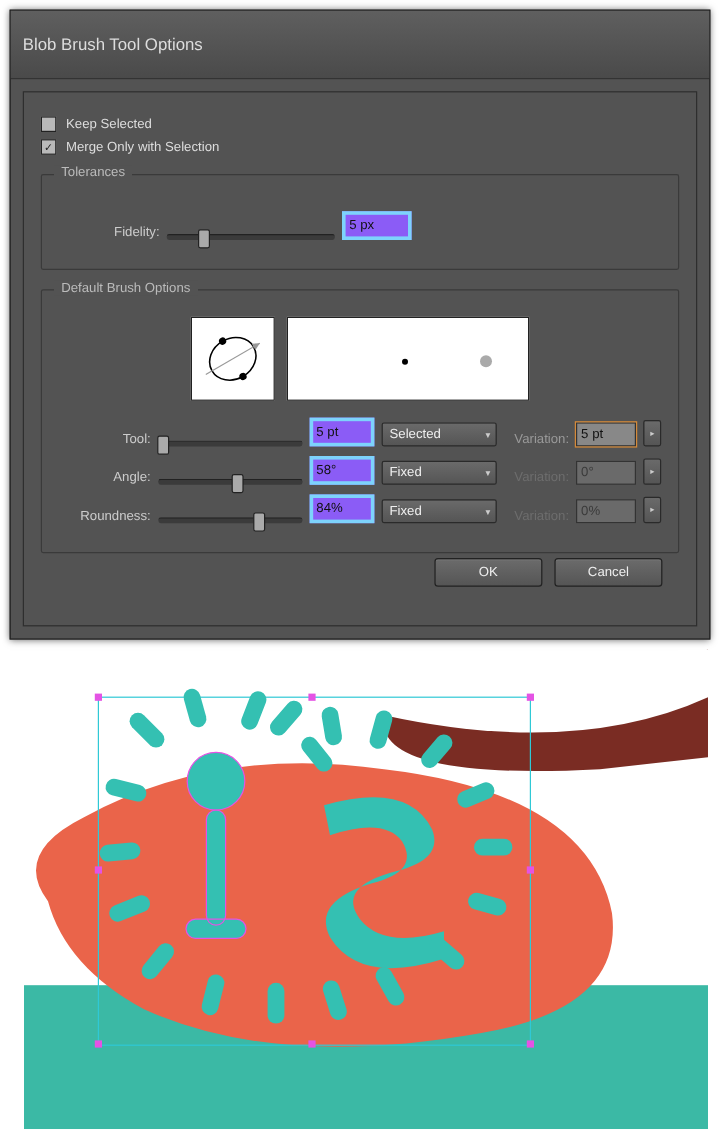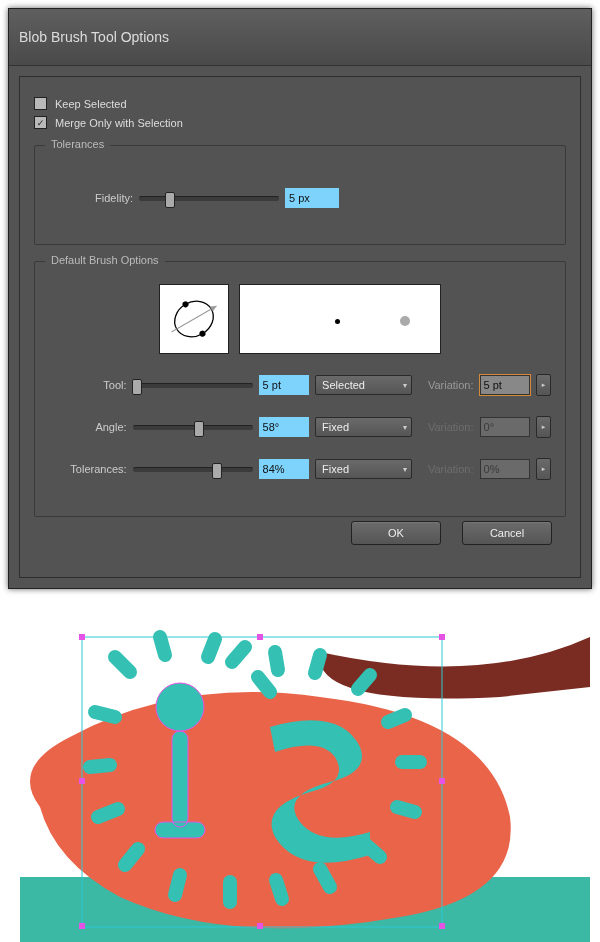--- a/index.html
+++ b/index.html
@@ -3,39 +3,39 @@
 <meta charset="utf-8">
 <style>
 body{margin:0;background:#fff;font-family:"Lucida Grande",Tahoma,Arial,sans-serif;font-size:11px;color:#ccc;width:600px}
 .dialog{margin:8px;border:1px solid #222;background:#535353;box-shadow:0 0 6px rgba(0,0,0,.6)}
 .titlebar{background:linear-gradient(#5f5f5f,#4a4a4a);padding:20px 10px;color:#ddd;border-bottom:1px solid #333;font-size:14px}
 .panel{border:1px solid #2e2e2e;margin:10px;padding:14px 14px 18px 14px;background:#535353}
 .chk-row{display:flex;align-items:center;gap:8px;margin:6px 0;color:#ddd}
 .chk{width:11px;height:11px;border:1px solid #222;background:#b9b9b9;display:flex;align-items:center;justify-content:center;font-size:9px;color:#222}
 .fset{border:1px solid #3a3a3a;margin:16px 0 0 0;padding:22px 14px 16px 14px;position:relative;border-radius:2px}
 .fset-label{position:absolute;top:-8px;left:10px;background:#535353;padding:0 6px;color:#bbb}
-.row{display:flex;align-items:center;gap:6px;margin:20px 0}
+.row{display:flex;align-items:flex-end;gap:6px;margin:8px 0}
 .lab{width:84px;text-align:right;color:#ccc}
 .track{position:relative;height:4px;background:#3b3b3b;flex:0 0 140px;border-radius:2px;border-top:1px solid #222}
 .thumb{position:absolute;top:-5px;width:8px;height:14px;background:#aaa;border:1px solid #222;border-radius:2px;transform:translateX(-50%)}
-.valbox{width:46px;height:18px;background:#7dd3fc;border:1px solid #7dd3fc;color:#111;padding:0 3px;display:flex;align-items:center}
+.valbox{width:46px;height:18px;background:#8b5cf6;border:3px solid #7dd3fc;color:#111;padding:0 3px;display:flex;align-items:center}
 .combo{width:92px;height:18px;background:linear-gradient(#6a6a6a,#555);border:1px solid #2a2a2a;color:#eee;display:flex;align-items:center;justify-content:space-between;padding:0 4px 0 6px;border-radius:2px}
 .combo .arrow{font-size:8px;color:#ccc}
 .vlab{color:#999;width:60px;text-align:right}
 .vlab.dim{color:#6d6d6d}
 .vval{width:46px;height:18px;background:#6a6a6a;border:1px solid #333;color:#3b3b3b;padding:0 3px;display:flex;align-items:center}
 .vval.active{background:#888;color:#111;outline:1px solid #d58a3a}
 .spin{width:14px;height:20px;background:linear-gradient(#6a6a6a,#555);border:1px solid #2a2a2a;display:flex;align-items:center;justify-content:center;font-size:7px;color:#ccc;border-radius:2px}
 .previews{display:flex;gap:10px;justify-content:center;margin-bottom:14px}
 .pv{background:#fff;border:1px solid #222}
 .pv1{width:68px;height:68px;display:flex;align-items:center;justify-content:center}
 .pv2{width:200px;height:68px;position:relative}
 .dot1{width:5px;height:5px;background:#000;border-radius:50%;position:absolute;left:95px;top:34px}
 .dot2{width:10px;height:10px;background:#aaa;border-radius:50%;position:absolute;left:160px;top:31px}
-.btns{display:flex;justify-content:flex-end;gap:21px;padding:4px 14px 14px 0}
+.btns{display:flex;justify-content:flex-end;gap:10px;padding:4px 14px 14px 0}
 .btn{width:88px;height:22px;background:linear-gradient(#6b6b6b,#555);border:1px solid #222;color:#eee;display:flex;align-items:center;justify-content:center;border-radius:3px;box-shadow:inset 0 1px 0 rgba(255,255,255,.08)}
 .artwork{width:570px;height:400px;margin:8px 0 0 20px;position:relative}
 </style>
 </head>
 <body>
 
 <div class="dialog">
   <div class="titlebar">Blob Brush Tool Options</div>
   <div class="panel">
 
@@ -104,21 +104,21 @@
         <div class="combo">
             <span>Fixed</span>
             <span class="arrow">▾</span>
           </div>
         <span class="vlab dim">Variation:</span>
         <span class="vval">0°</span>
         <div class="spin">▸</div>
       </div>
 
       <div class="row">
-        <span class="lab">Tolerances:</span>
+        <span class="lab">Roundness:</span>
         <div class="track" style="flex-basis:120px">
             <div class="thumb" style="left:70%"></div>
           </div>
         <span class="valbox">84%</span>
         <div class="combo">
             <span>Fixed</span>
             <span class="arrow">▾</span>
           </div>
         <span class="vlab dim">Variation:</span>
         <span class="vval">0%</span>

